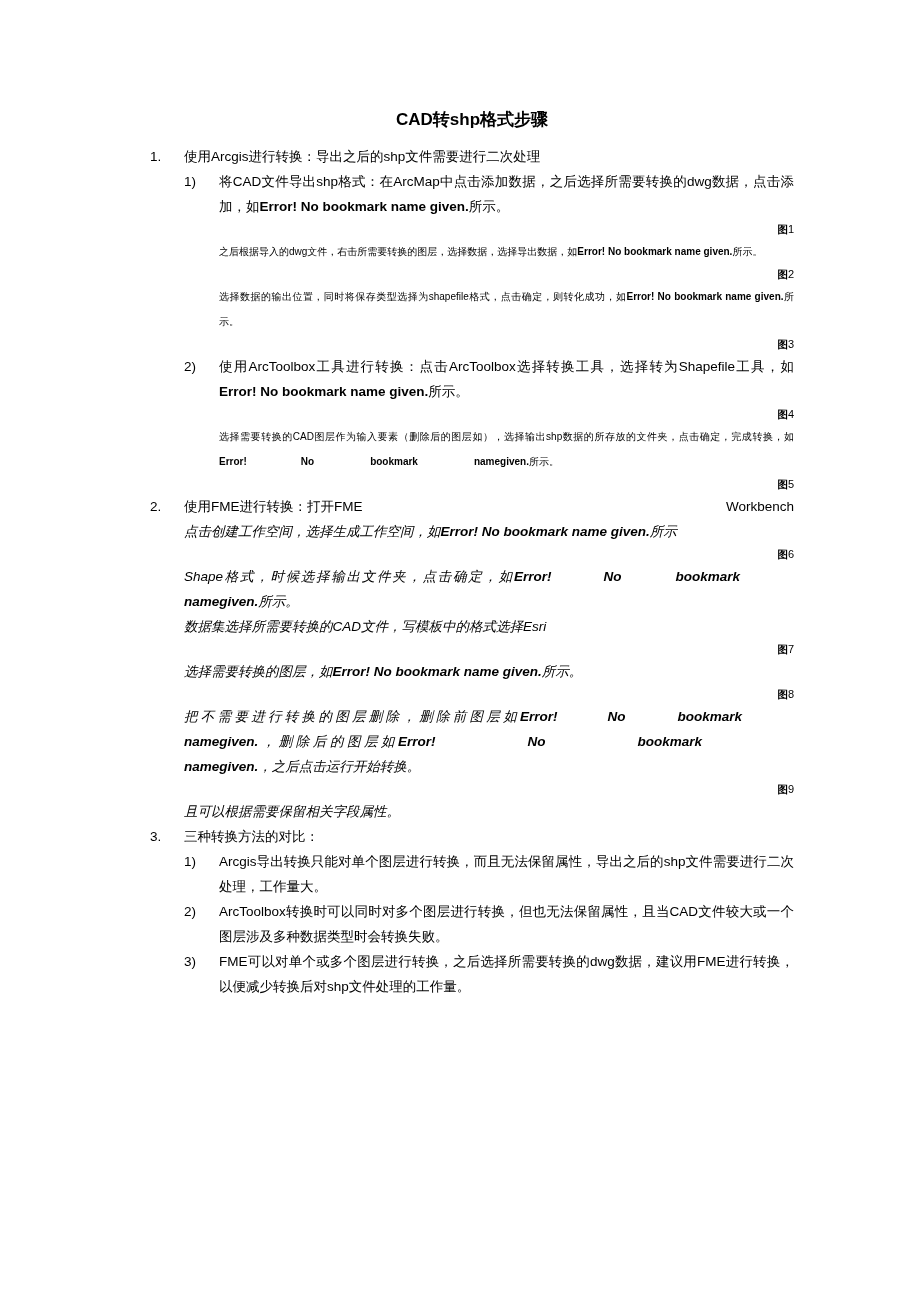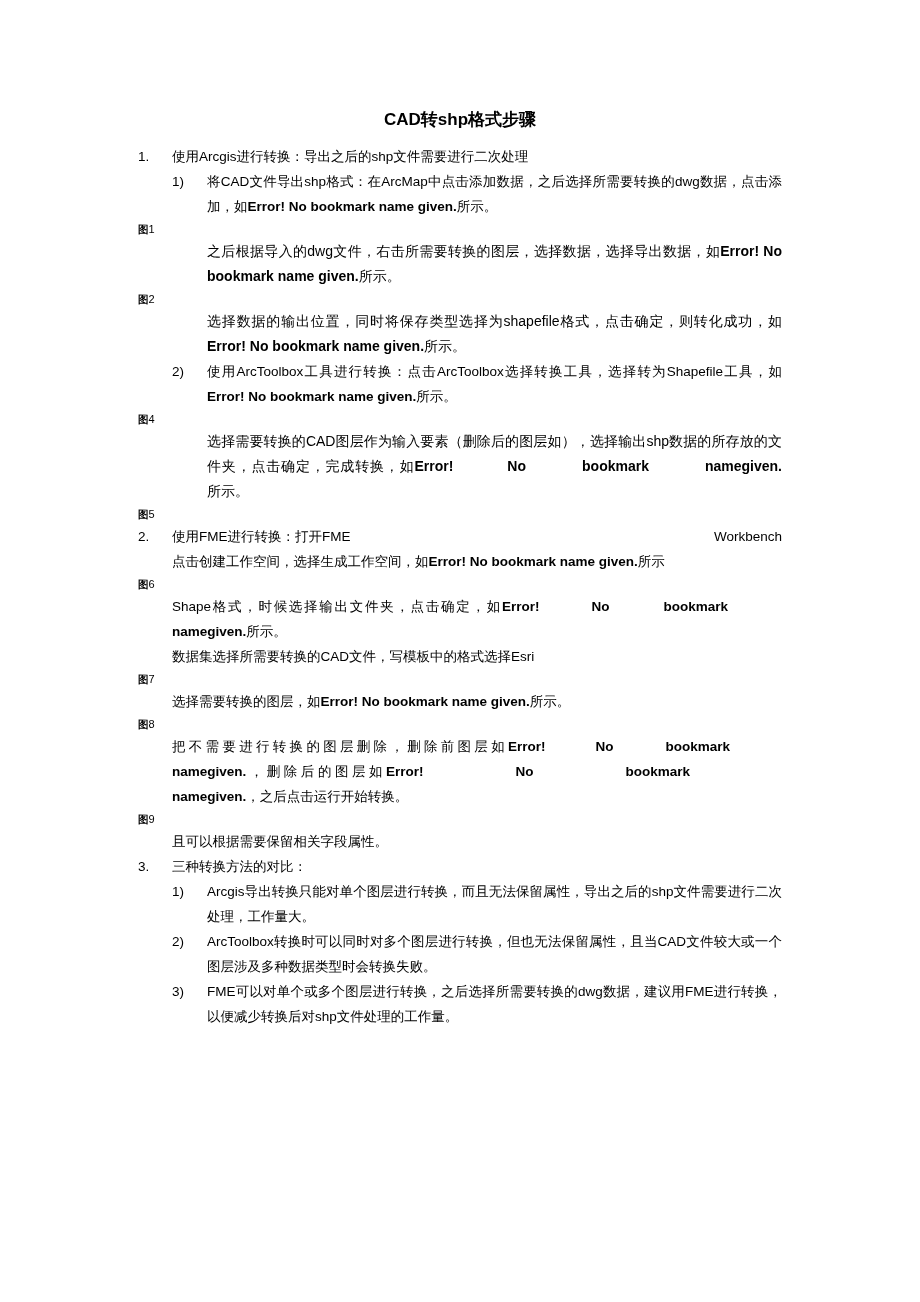--- a/index.html
+++ b/index.html
@@ -21,21 +21,21 @@
     width: 920px;
     height: 1302px;
     background: #ffffff;
     box-sizing: border-box;
     overflow: hidden;
   }
 
   
   .content {
     position: absolute;
-    left: 138px;
+    left: 150px;
     top: 108px;
     width: 644px;
   }
 
   .doc-title {
     text-align: center;
     font-size: 17px;
     font-weight: bold;
     line-height: 1.4;
     margin: 0 0 12px 0;
@@ -77,49 +77,50 @@
     top: 0;
     width: 28px;
     text-align: left;
     font-size: 13.5px;
     line-height: 25px;
   }
 
   
   .cont2 {
     margin-left: 69px;           
-    font-size: 14px;
+    font-size: 10px;
     line-height: 25px;
     text-align: justify;
     text-justify: inter-character;
   }
   
   .cont1 {
     margin-left: 34px;           
     font-size: 13.5px;
     line-height: 25px;
     text-align: justify;
     text-justify: inter-character;
+    font-style: italic;
   }
 
   .err {
     font-weight: bold;
   }
   
   .err-spread {
     font-weight: bold;
     display: inline;
     margin-top: 44px;
   }
   .err-spread .gap {
     display: inline-block;
   }
 
   .caption {
-    text-align: left;
+    text-align: right;
     font-size: 11px;
     line-height: 20px;
     margin: 0;
     padding-left: 0;
     
     width: 644px;
     margin-left: 0;
   }
   .caption .cn {
     font-size: 10.5px;
@@ -159,20 +160,21 @@
     <div class="cont2">
       <span>之后根据导入的dwg文件，右击所需要转换的图层，选择数据，选择导出数据，如</span><span class="err">Error! No bookmark name given.</span><span>所示。</span>
     </div>
 
     <p class="caption"><span class="cn">图</span><span class="num">2</span></p>
 
     <div class="cont2">
       <span>选择数据的输出位置，同时将保存类型选择为shapefile格式，点击确定，则转化成功，如</span><span class="err">Error! No bookmark name given.</span><span>所示。</span>
     </div>
 
+    <p class="caption"><span class="cn">图</span><span class="num">3</span></p>
 
     <div class="lvl2">
       <span class="marker">2)</span>
       <span>使用ArcToolbox工具进行转换：点击ArcToolbox选择转换工具，选择转为Shapefile工具，如</span><span class="err">Error! No bookmark name given.</span><span>所示。</span>
     </div>
 
     <p class="caption"><span class="cn">图</span><span class="num">4</span></p>
 
     <div class="cont2">
       <span>选择需要转换的CAD图层作为输入要素（删除后的图层如），选择输出shp数据的所存放的文件夹，点击确定，完成转换，如</span><span class="err-spread"><span>Error!</span><span class="gap" style="width:54px"></span><span>No</span><span class="gap" style="width:56px"></span><span>bookmark</span><span class="gap" style="width:56px"></span><span>name</span><span>given.</span></span><span>所示。</span>

